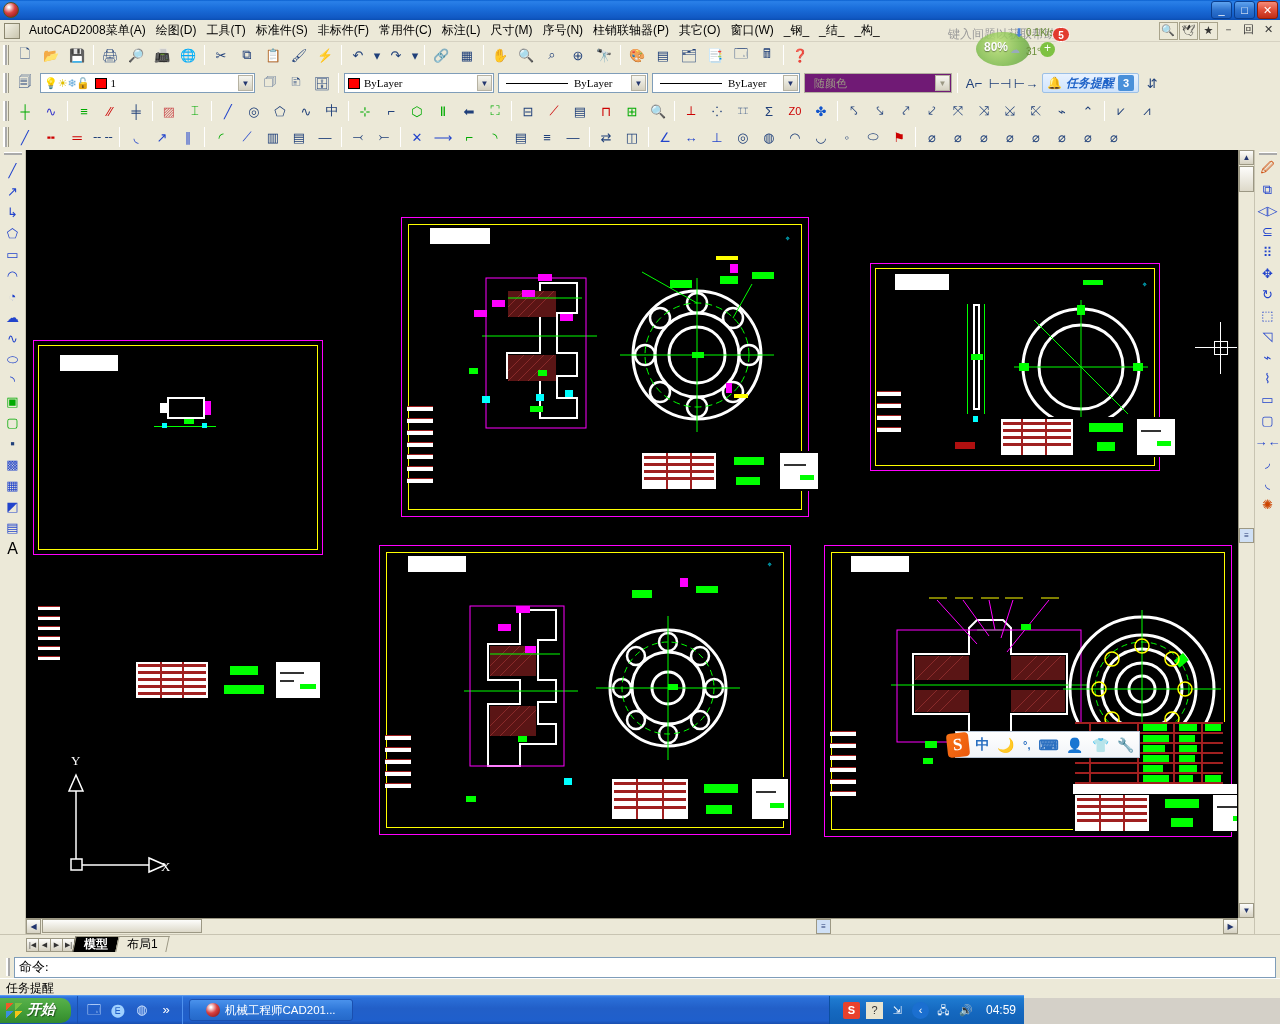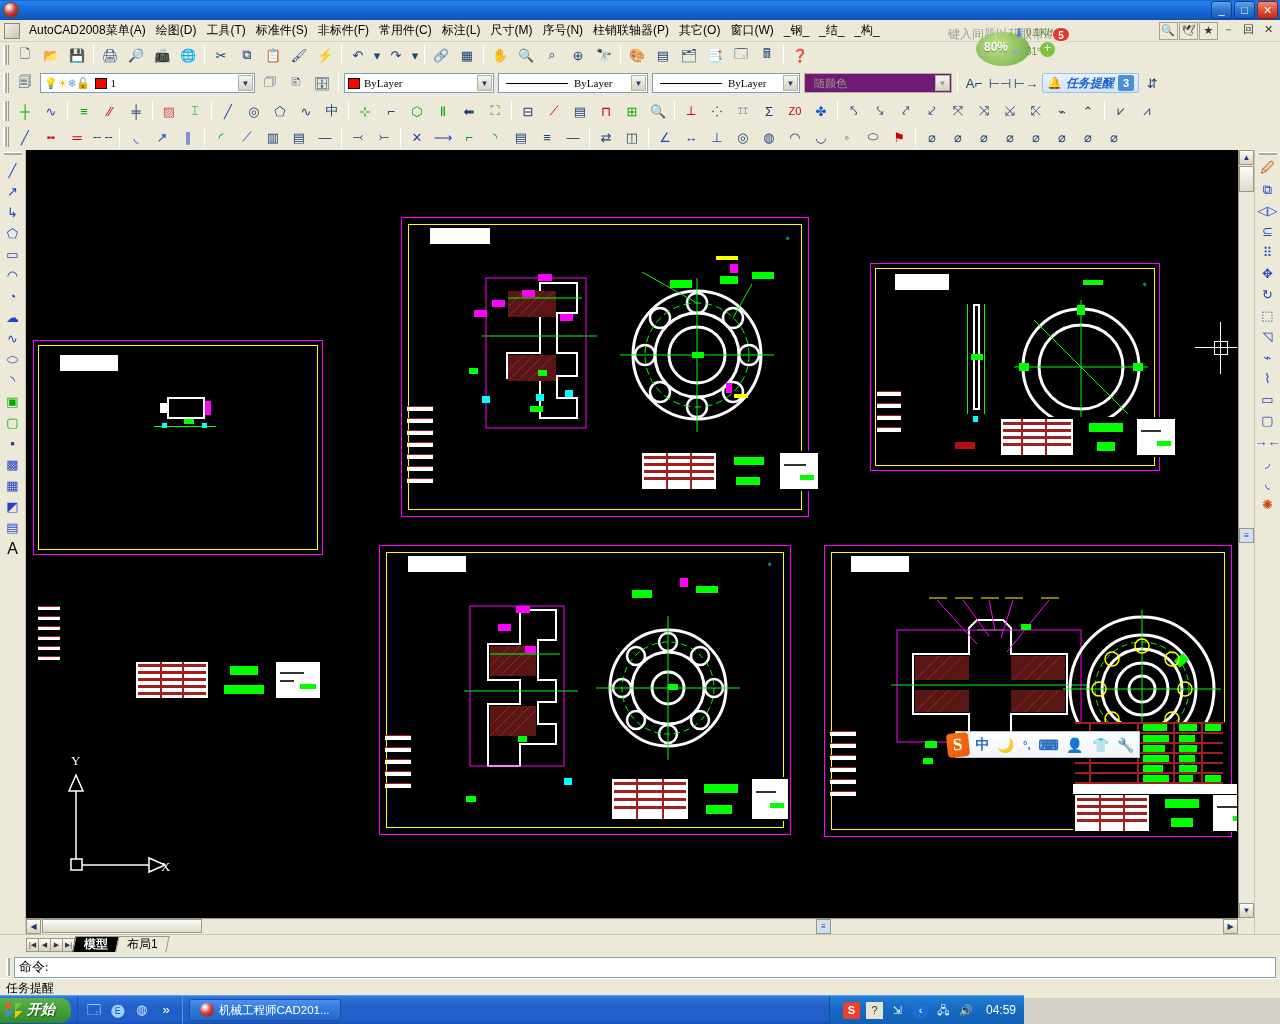--- a/index.html
+++ b/index.html
@@ -139,21 +139,21 @@
     text-shadow:1px 1px 1px rgba(0,0,0,.45);}
   #startbtn .flag{ width:16px;height:15px;margin-right:5px;
     background:
      linear-gradient(135deg,#f05a28 0 48%,transparent 48%) 0 0/8px 7px no-repeat,
      linear-gradient(135deg,#7bc043 0 48%,transparent 48%) 9px 0/8px 7px no-repeat,
      linear-gradient(135deg,#3b8ede 0 48%,transparent 48%) 0 8px/8px 7px no-repeat,
      linear-gradient(135deg,#f5c518 0 48%,transparent 48%) 9px 8px/8px 7px no-repeat;}
   .qlaunch{ display:flex; align-items:center; height:29px; padding:0 4px;
     border-left:1px solid #1a4faf; border-right:1px solid #4f92ef;}
   .qico{ width:18px;height:18px;margin:0 3px; font-size:13px; text-align:center; line-height:18px;}
-  .taskitem{ height:22px; margin-left:6px; padding:0 10px; display:flex; align-items:center;
+  .taskitem{ height:22px; margin-left:6px; padding:0 16px; display:flex; align-items:center;
     background:linear-gradient(to bottom,#4a92ec,#2f77d8 50%,#2569c9); border:1px solid #1a4faf;
     border-radius:3px; color:#fff; font-size:11.5px; white-space:nowrap;}
   .taskitem .ti-ico{ width:14px;height:14px;margin-right:5px;border-radius:50%;
     background:radial-gradient(circle at 35% 30%,#fff 5%,#d94040 45%,#7a1010 100%);}
   #tray{ margin-left:auto; height:29px; display:flex; align-items:center; padding:0 6px 0 10px;
     background:linear-gradient(to bottom,#2f8ae0 0%,#1e7ad0 10%,#1569c0 50%,#1160b5 100%);
     border-left:1px solid #0b4fa0;}
   #tray .tico{ width:17px;height:17px;margin:0 3px;font-size:11px;text-align:center;line-height:17px;
     color:#fff;}
   #tray .clock{ color:#fff; font-size:12px; margin-left:8px; margin-right:2px;}

